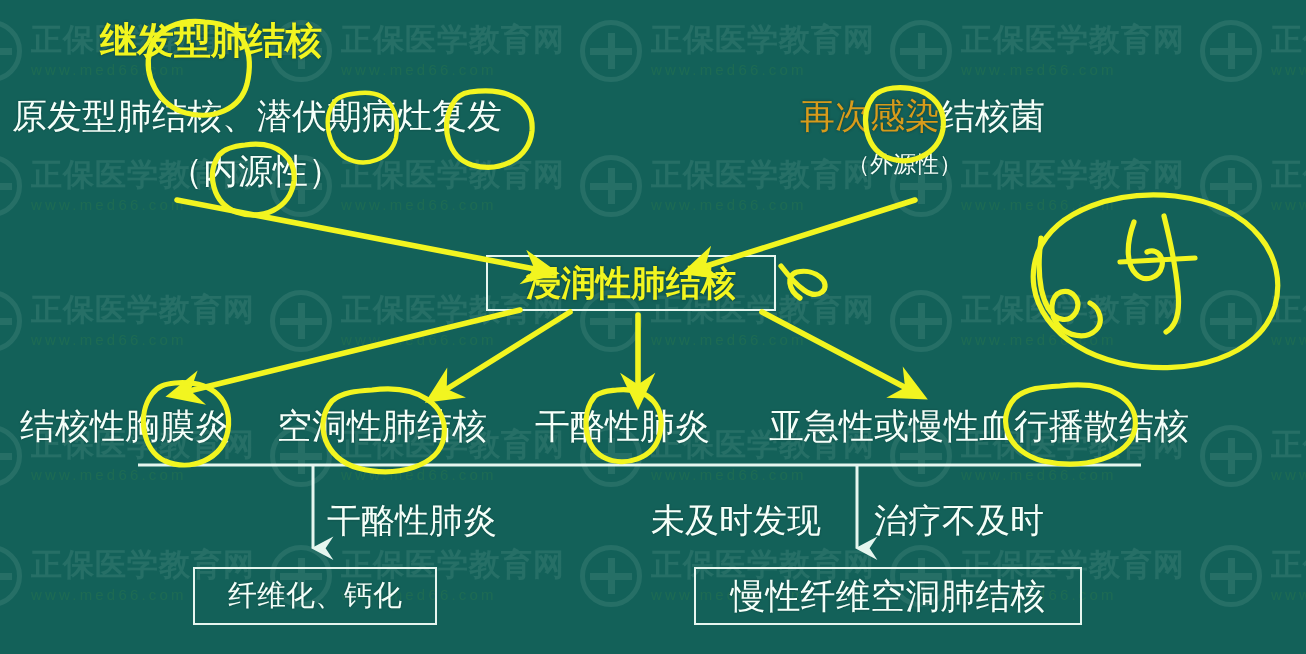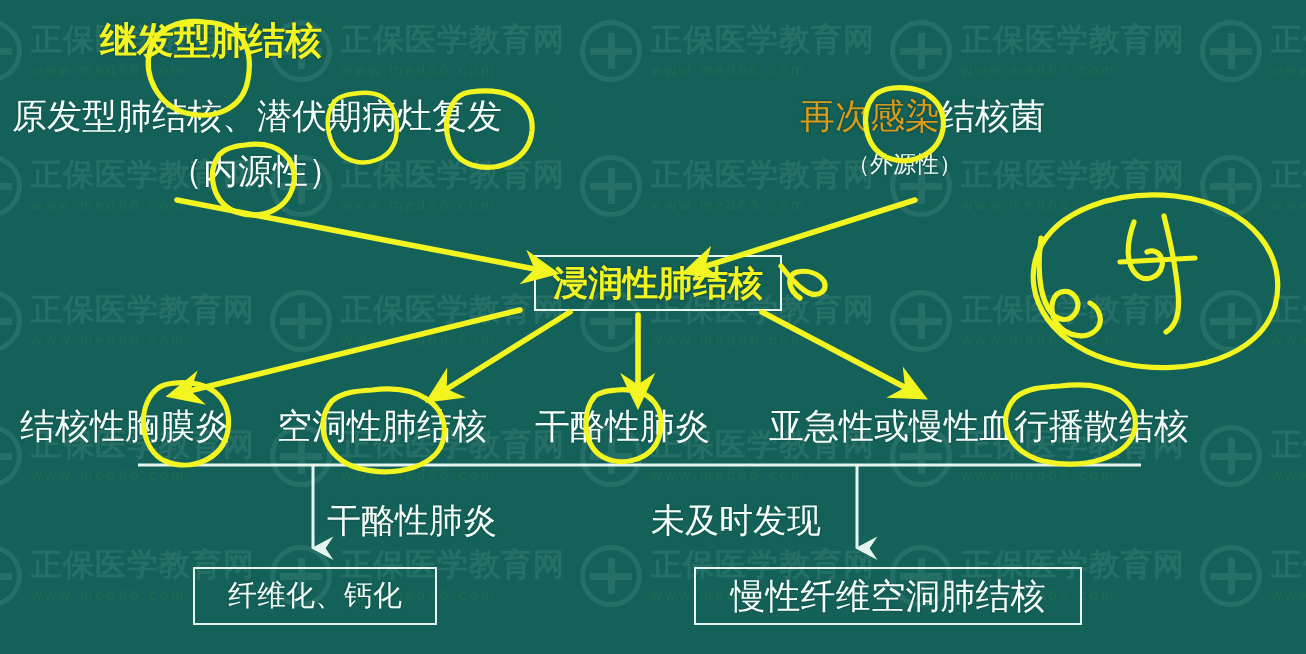--- a/index.html
+++ b/index.html
@@ -250,31 +250,32 @@
     <div class="txt yellow" style="left:100px;top:22px;font-size:37px;font-weight:bold;">继发型肺结核</div>
 
     <div class="txt white" style="left:12px;top:98px;font-size:35px;">原发型肺结核、潜伏期病灶复发</div>
     <div class="txt white" style="left:168px;top:153px;font-size:35px;">（内源性）</div>
 
     <div class="txt" style="left:800px;top:98px;font-size:35px;">
       <span class="orange">再次感染</span><span class="white">结核菌</span>
     </div>
     <div class="txt white" style="left:847px;top:153px;font-size:23px;">（外源性）</div>
 
-    <div class="box" style="left:534px;top:255px;width:248px;height:56px;">
+    <div class="box" style="left:486px;top:255px;width:290px;height:56px;">
       <span class="yellow" style="font-size:35px;font-weight:bold;">浸润性肺结核</span>
     </div>
 
     <div class="txt white" style="left:20px;top:408px;font-size:35px;">结核性胸膜炎</div>
     <div class="txt white" style="left:277px;top:408px;font-size:35px;">空洞性肺结核</div>
     <div class="txt white" style="left:535px;top:408px;font-size:35px;">干酪性肺炎</div>
     <div class="txt white" style="left:748px;top:408px;font-size:35px;margin-left:21px;">亚急性或慢性血行播散结核</div>
 
     <div class="txt white" style="left:327px;top:503px;font-size:34px;">干酪性肺炎</div>
     <div class="txt white" style="left:651px;top:503px;font-size:34px;">未及时发现</div>
+    <div class="txt white" style="left:874px;top:503px;font-size:34px;">治疗不及时</div>
 
     <div class="box" style="left:193px;top:567px;width:244px;height:58px;">
       <span class="white" style="font-size:29px;">纤维化、钙化</span>
     </div>
     <div class="box" style="left:694px;top:567px;width:388px;height:58px;">
       <span class="white" style="font-size:35px;">慢性纤维空洞肺结核</span>
     </div>
   </div>
 
   <svg id="ink" viewBox="0 0 1306 654">

